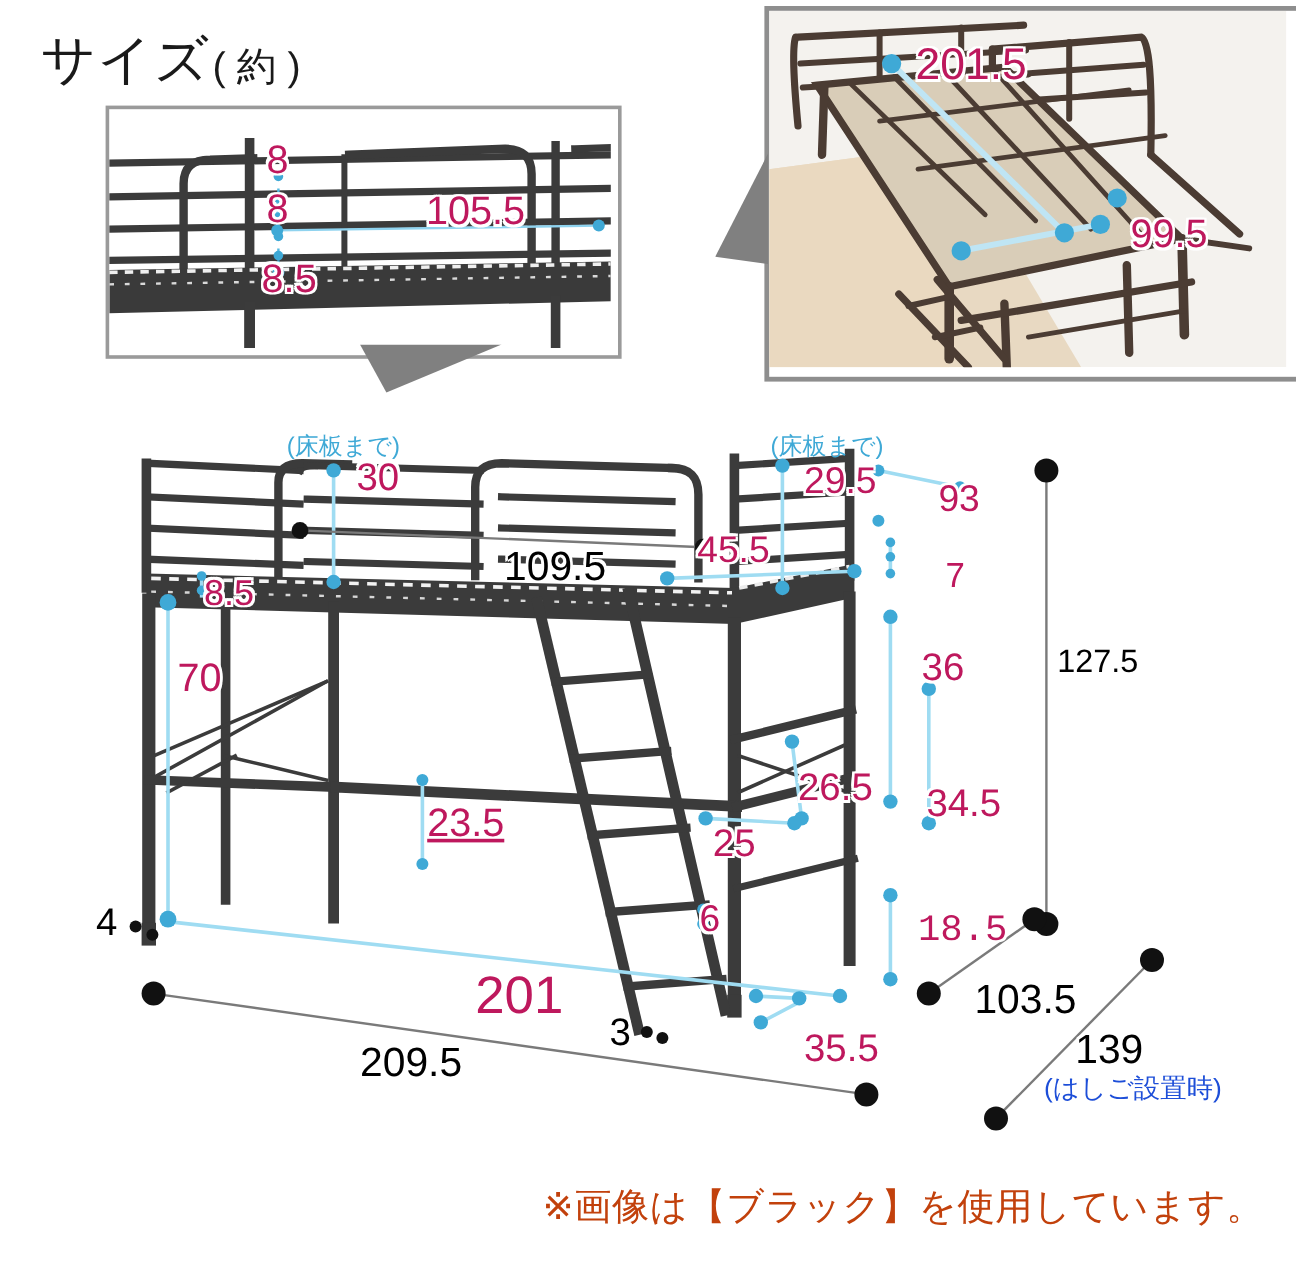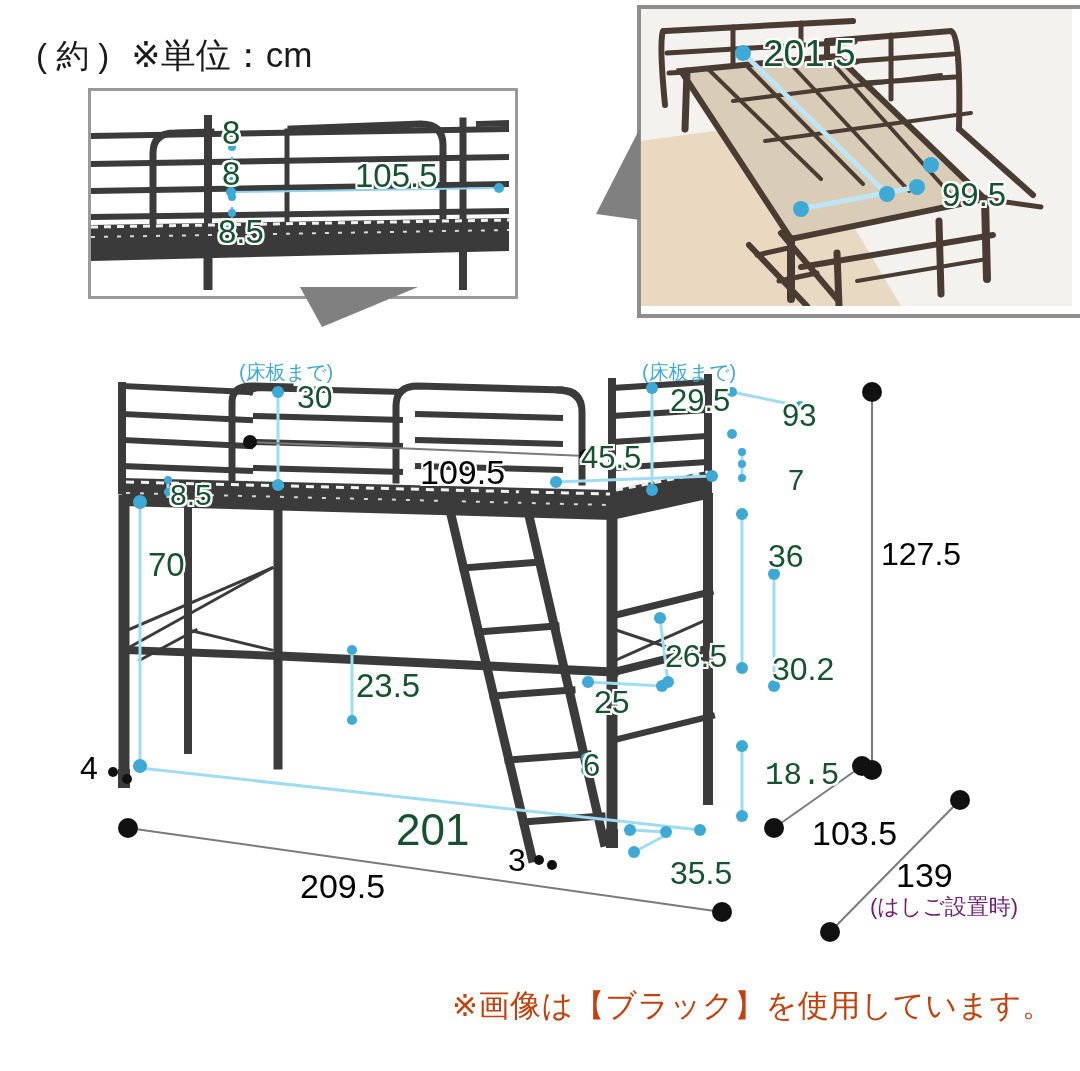--- a/index.html
+++ b/index.html
@@ -14,41 +14,41 @@
   #heading .h-mid{font-size:33px;line-height:1;margin-left:2px;color:#1a1a1a;}
   #heading .h-note{font-size:35px;line-height:1;margin-left:22px;color:#1a1a1a;}
 
   
   .inset{border:3px solid #9a9a9a;background:#fff;overflow:hidden;}
   #inset-rail{left:88px;top:88px;width:424px;height:205px;}
   #inset-photo{left:637px;top:5px;width:439px;height:305px;border:4px solid #8e8e8e;}
 
   
   .dim{position:absolute;white-space:nowrap;font-weight:400;line-height:1;}
-  .dim.cy{color:#14532d;}
+  .dim.cy{color:#be185d;}
   .dim.bk{color:#000000;}
   .dim.cy-out{text-shadow:
        -2px -2px 0 #fff, 2px -2px 0 #fff, -2px 2px 0 #fff, 2px 2px 0 #fff,
        -2px 0 0 #fff, 2px 0 0 #fff, 0 -2px 0 #fff, 0 2px 0 #fff;}
   .dim.bk-out{text-shadow:
        -2px -2px 0 #fff, 2px -2px 0 #fff, -2px 2px 0 #fff, 2px 2px 0 #fff,
        -2px 0 0 #fff, 2px 0 0 #fff, 0 -2px 0 #fff, 0 2px 0 #fff;}
   .sub{font-size:19px;color:#3fa9d6;}
 
   
   #caption{left:452px;top:985px;font-size:31px;color:#c2410c;white-space:nowrap;letter-spacing:0.5px;}
 
   svg{display:block;}
 </style>
 </head>
 <body>
 
 <div class="abs" id="heading">
+  <span class="h-big">サイズ</span>
   <span class="h-mid">( 約 )</span>
-  <span class="h-note">※単位：cm</span>
 </div>
 
 <div class="abs inset" id="inset-rail">
   <svg width="418" height="199" viewBox="0 0 418 199">
     <g stroke="#3b3b3b" fill="none" stroke-linecap="square">
 
       <path d="M0,45 L418,38" stroke-width="6"></path>
       <path d="M0,73 L418,66" stroke-width="6"></path>
       <path d="M0,100 L418,93" stroke-width="6"></path>
       <path d="M0,126 L418,120" stroke-width="6"></path>
@@ -375,45 +375,45 @@
 <div class="dim cy cy-out" style="left:581px;top:442px;font-size:31px;">45.5</div>
 
 <div class="dim cy cy-out" style="left:670px;top:385px;font-size:31px;">29.5</div>
 
 <div class="dim cy cy-out" style="left:782px;top:400px;font-size:31px;">93</div>
 
 <div class="dim cy cy-out" style="left:788px;top:466px;font-size:29px;">7</div>
 
 <div class="dim cy cy-out" style="left:148px;top:548px;font-size:33px;">70</div>
 
-<div class="dim bk bk-out" style="left:881px;top:538px;font-size:32px;">127.5</div>
+<div class="dim bk bk-out" style="left:881px;top:538px;font-size:27px;">127.5</div>
 
 <div class="dim cy cy-out" style="left:768px;top:540px;font-size:32px;">36</div>
 
-<div class="dim cy cy-out" style="left:772px;top:653px;font-size:32px;">30.2</div>
+<div class="dim cy cy-out" style="left:772px;top:653px;font-size:32px;">34.5</div>
 
 <div class="dim cy cy-out" style="left:665px;top:640px;font-size:32px;">26.5</div>
 
 <div class="dim cy cy-out" style="left:594px;top:686px;font-size:32px;">25</div>
 
-<div class="dim cy cy-out" style="left:356px;top:669px;font-size:33px;">23.5</div>
+<div class="dim cy cy-out" style="left:356px;top:669px;font-size:33px;text-decoration:underline;">23.5</div>
 
 <div class="dim cy cy-out" style="left:583px;top:750px;font-size:31px;">6</div>
 
 <div class="dim cy cy-out" style="left:765px;top:760px;font-size:31px;font-family:Liberation Mono, monospace;">18.5</div>
 
 <div class="dim bk bk-out" style="left:80px;top:752px;font-size:32px;">4</div>
 
 <div class="dim cy cy-out" style="left:396px;top:808px;font-size:44px;">201</div>
 
 <div class="dim bk bk-out" style="left:300px;top:869px;font-size:34px;">209.5</div>
 
 <div class="dim bk bk-out" style="left:508px;top:844px;font-size:32px;">3</div>
 
 <div class="dim cy cy-out" style="left:670px;top:857px;font-size:32px;">35.5</div>
 
 <div class="dim bk bk-out" style="left:812px;top:816px;font-size:34px;">103.5</div>
 
 <div class="dim bk bk-out" style="left:896px;top:858px;font-size:34px;">139</div>
 
-<div class="dim bk" style="left:870px;top:896px;font-size:22px;color:#701a75;">(はしご設置時)</div>
+<div class="dim bk" style="left:870px;top:896px;font-size:22px;color:#1d4ed8;">(はしご設置時)</div>
 
 <div class="abs" id="caption">※画像は【ブラック】を使用しています。</div>
 
 </body></html>

